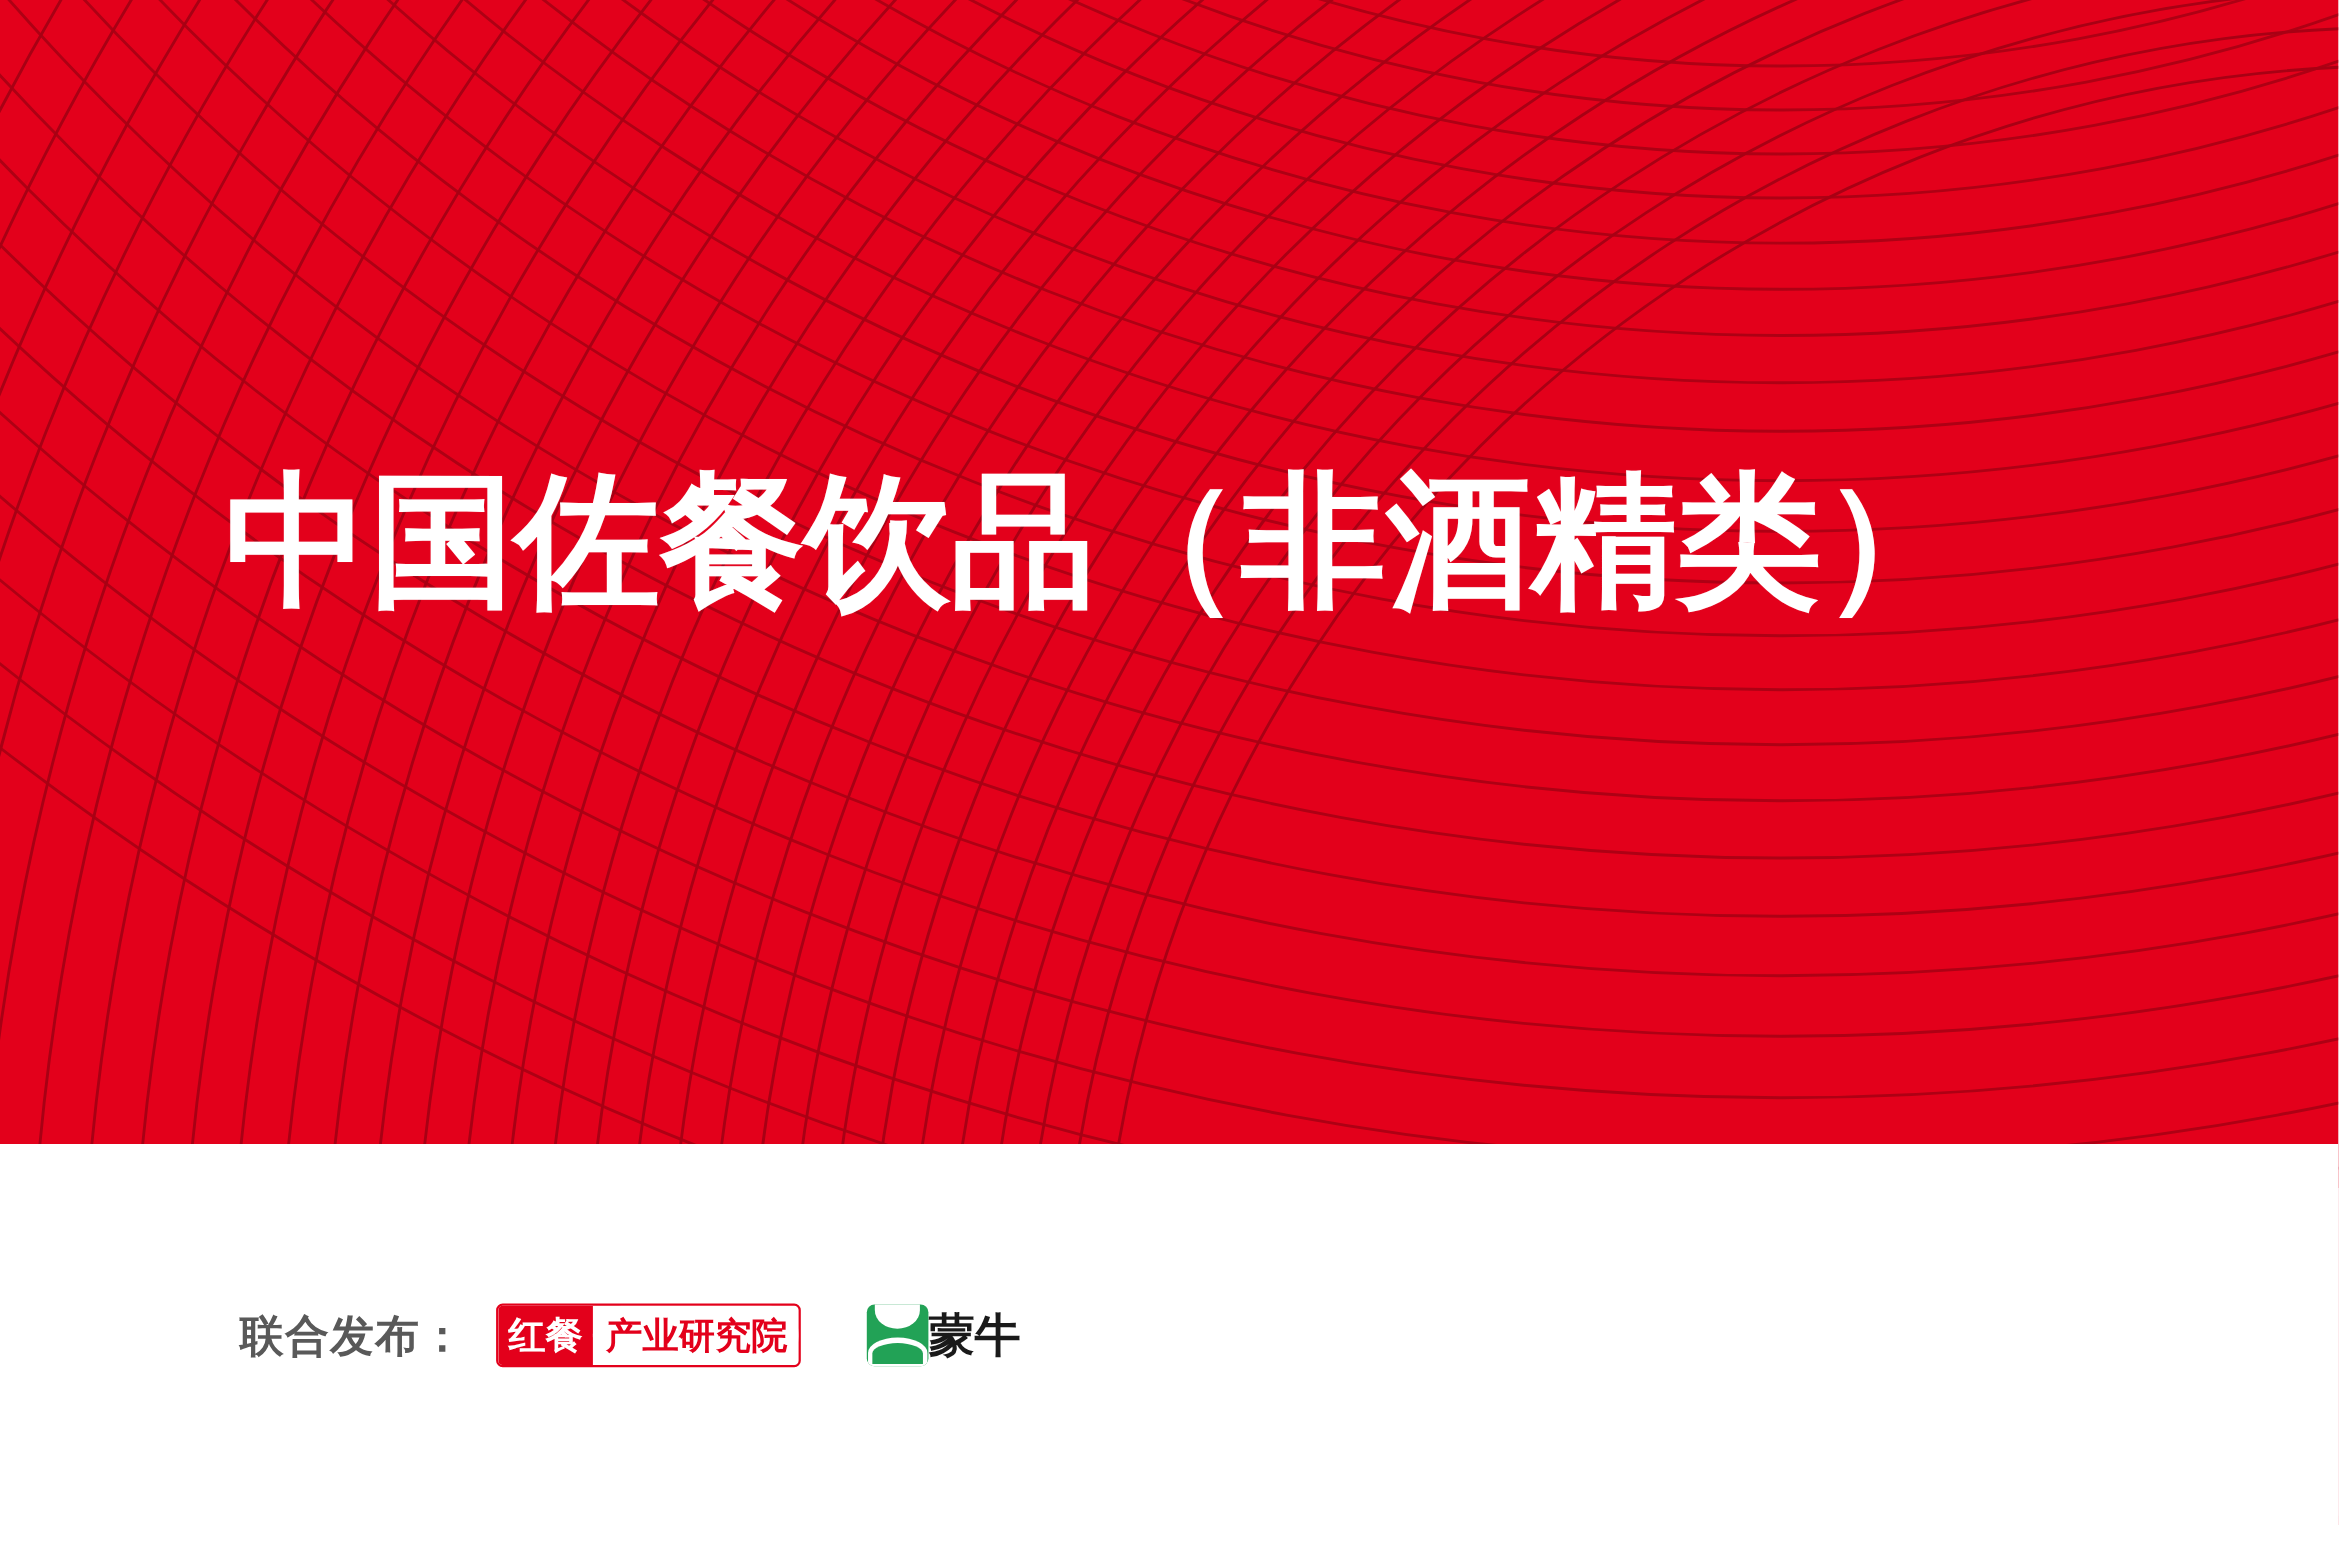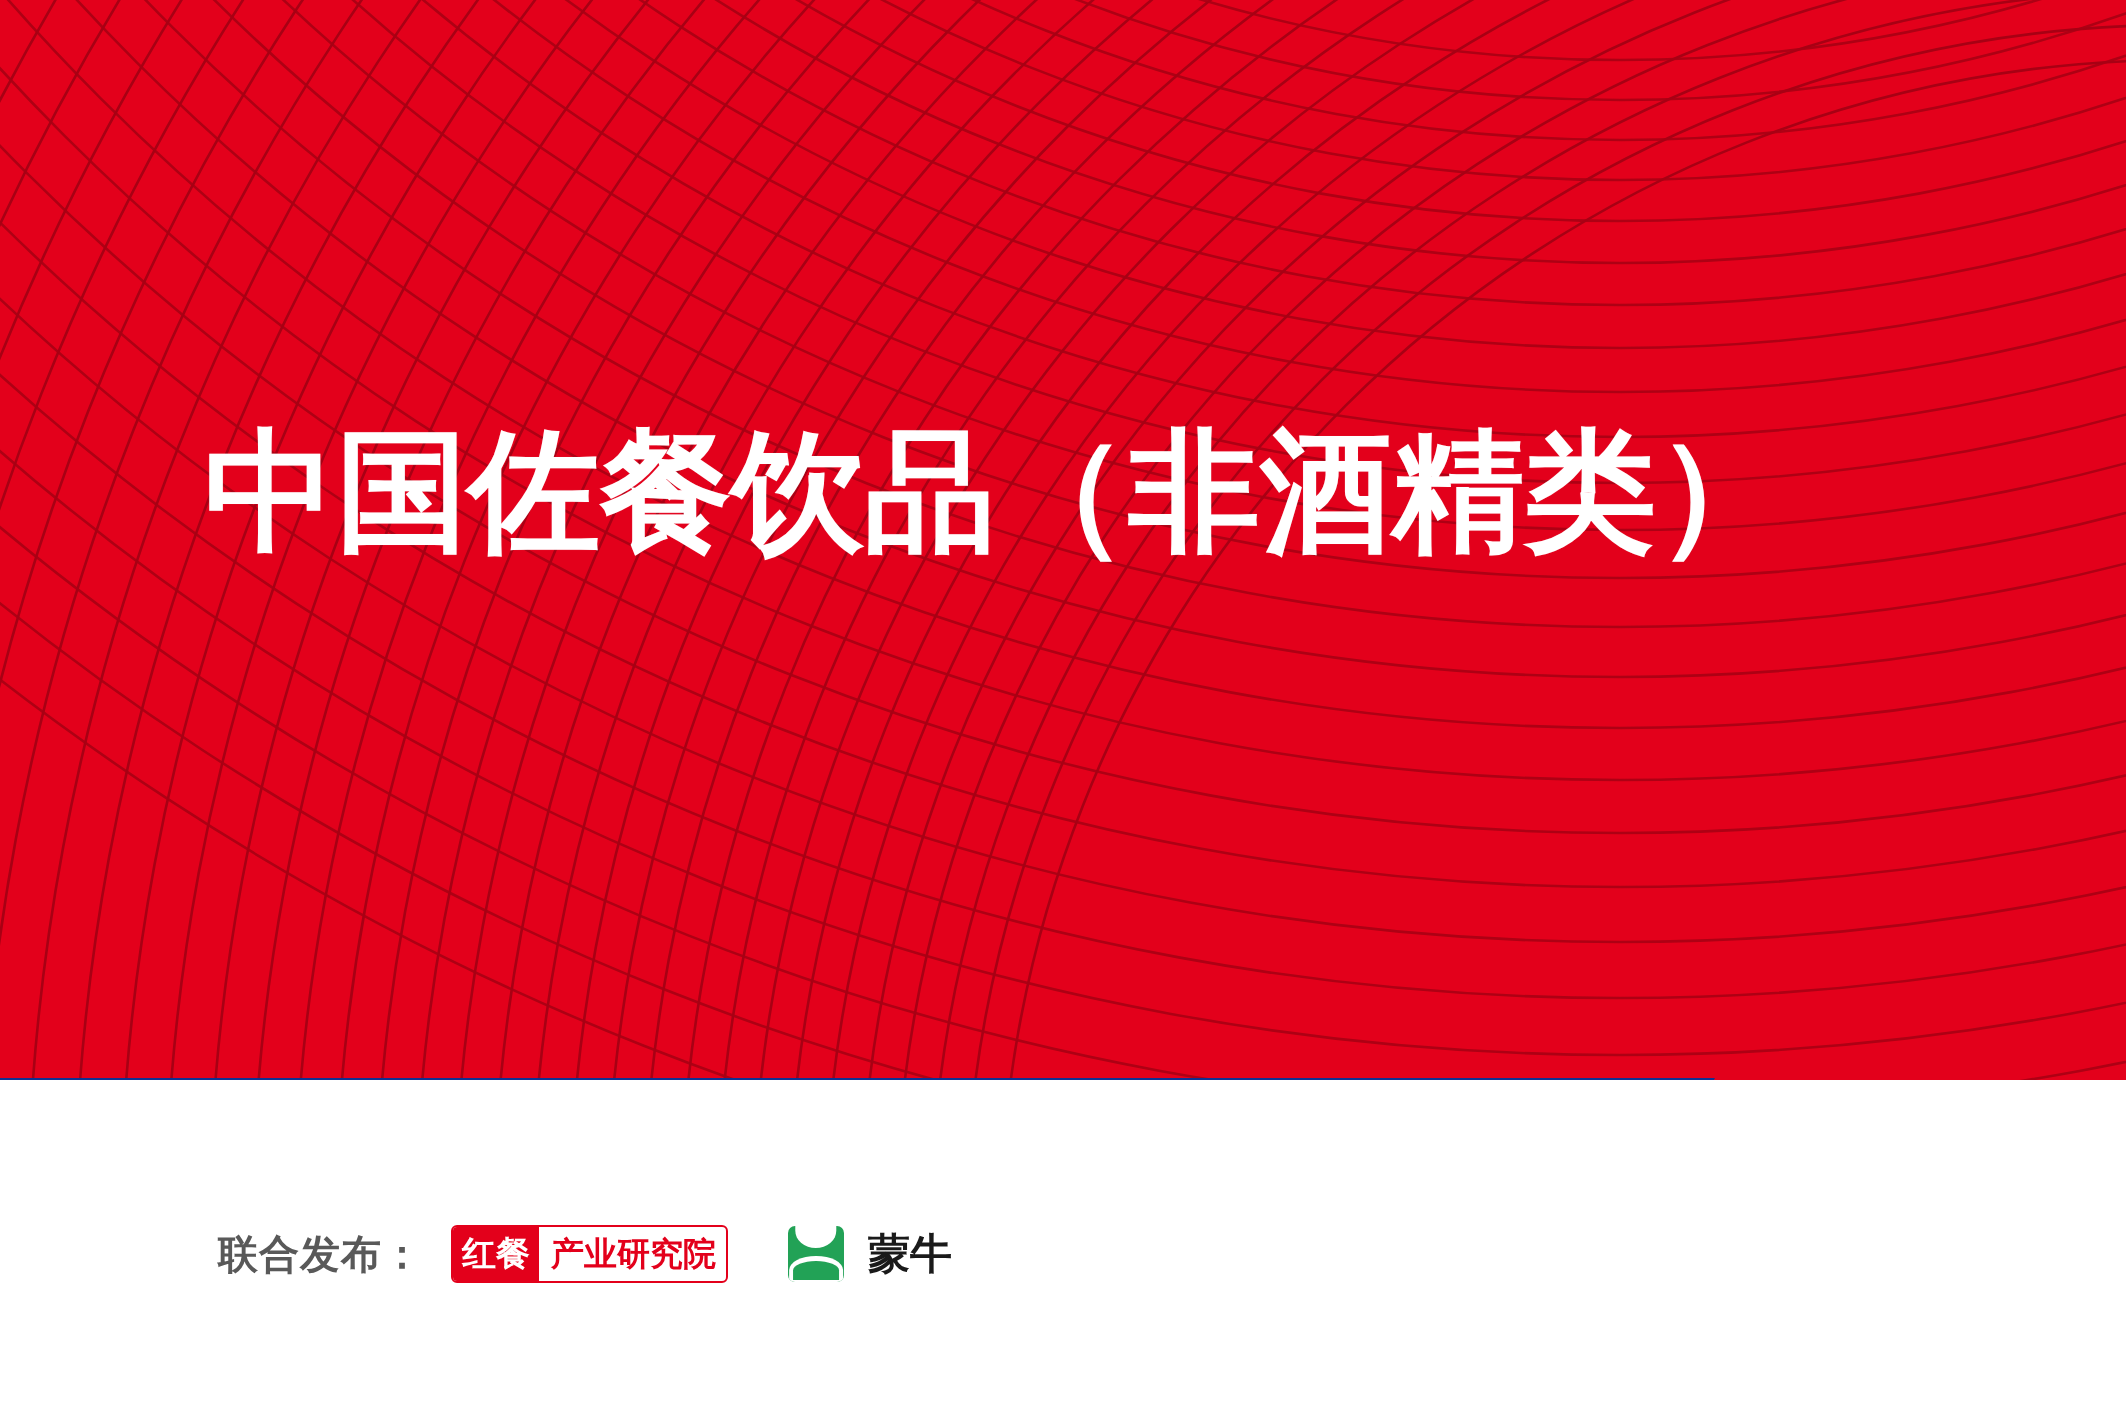--- a/index.html
+++ b/index.html
@@ -54,21 +54,21 @@
     font-weight:700;
     line-height:1.12;
     letter-spacing:0px;
     white-space:nowrap;
     text-shadow:0 0 1px rgba(255,255,255,.25);
   }
 
   
   .footer {
     position:absolute;
-    left:0; top:1080px;
+    left:0; top:1040px;
     width:2126px; height:338px;
     background:#ffffff;
   }
   .publishers {
     position:absolute;
     left:218px; top:145px;
     display:flex;
     align-items:center;
     gap:28px;
   }
@@ -109,21 +109,21 @@
     align-items:center;
     padding:0 10px 0 12px;
     letter-spacing:0px;
     border-radius:26px;
   }
 
   
   .logo-mengniu {
     display:flex;
     align-items:center;
-    gap:24px;
+    gap:0;
     margin-left:32px;
   }
   .mn-mark {
     width:56px; height:56px;
     position:relative;
     border-radius:7px;
     background:#22A256;
     overflow:hidden;
     flex:0 0 auto;
   }

